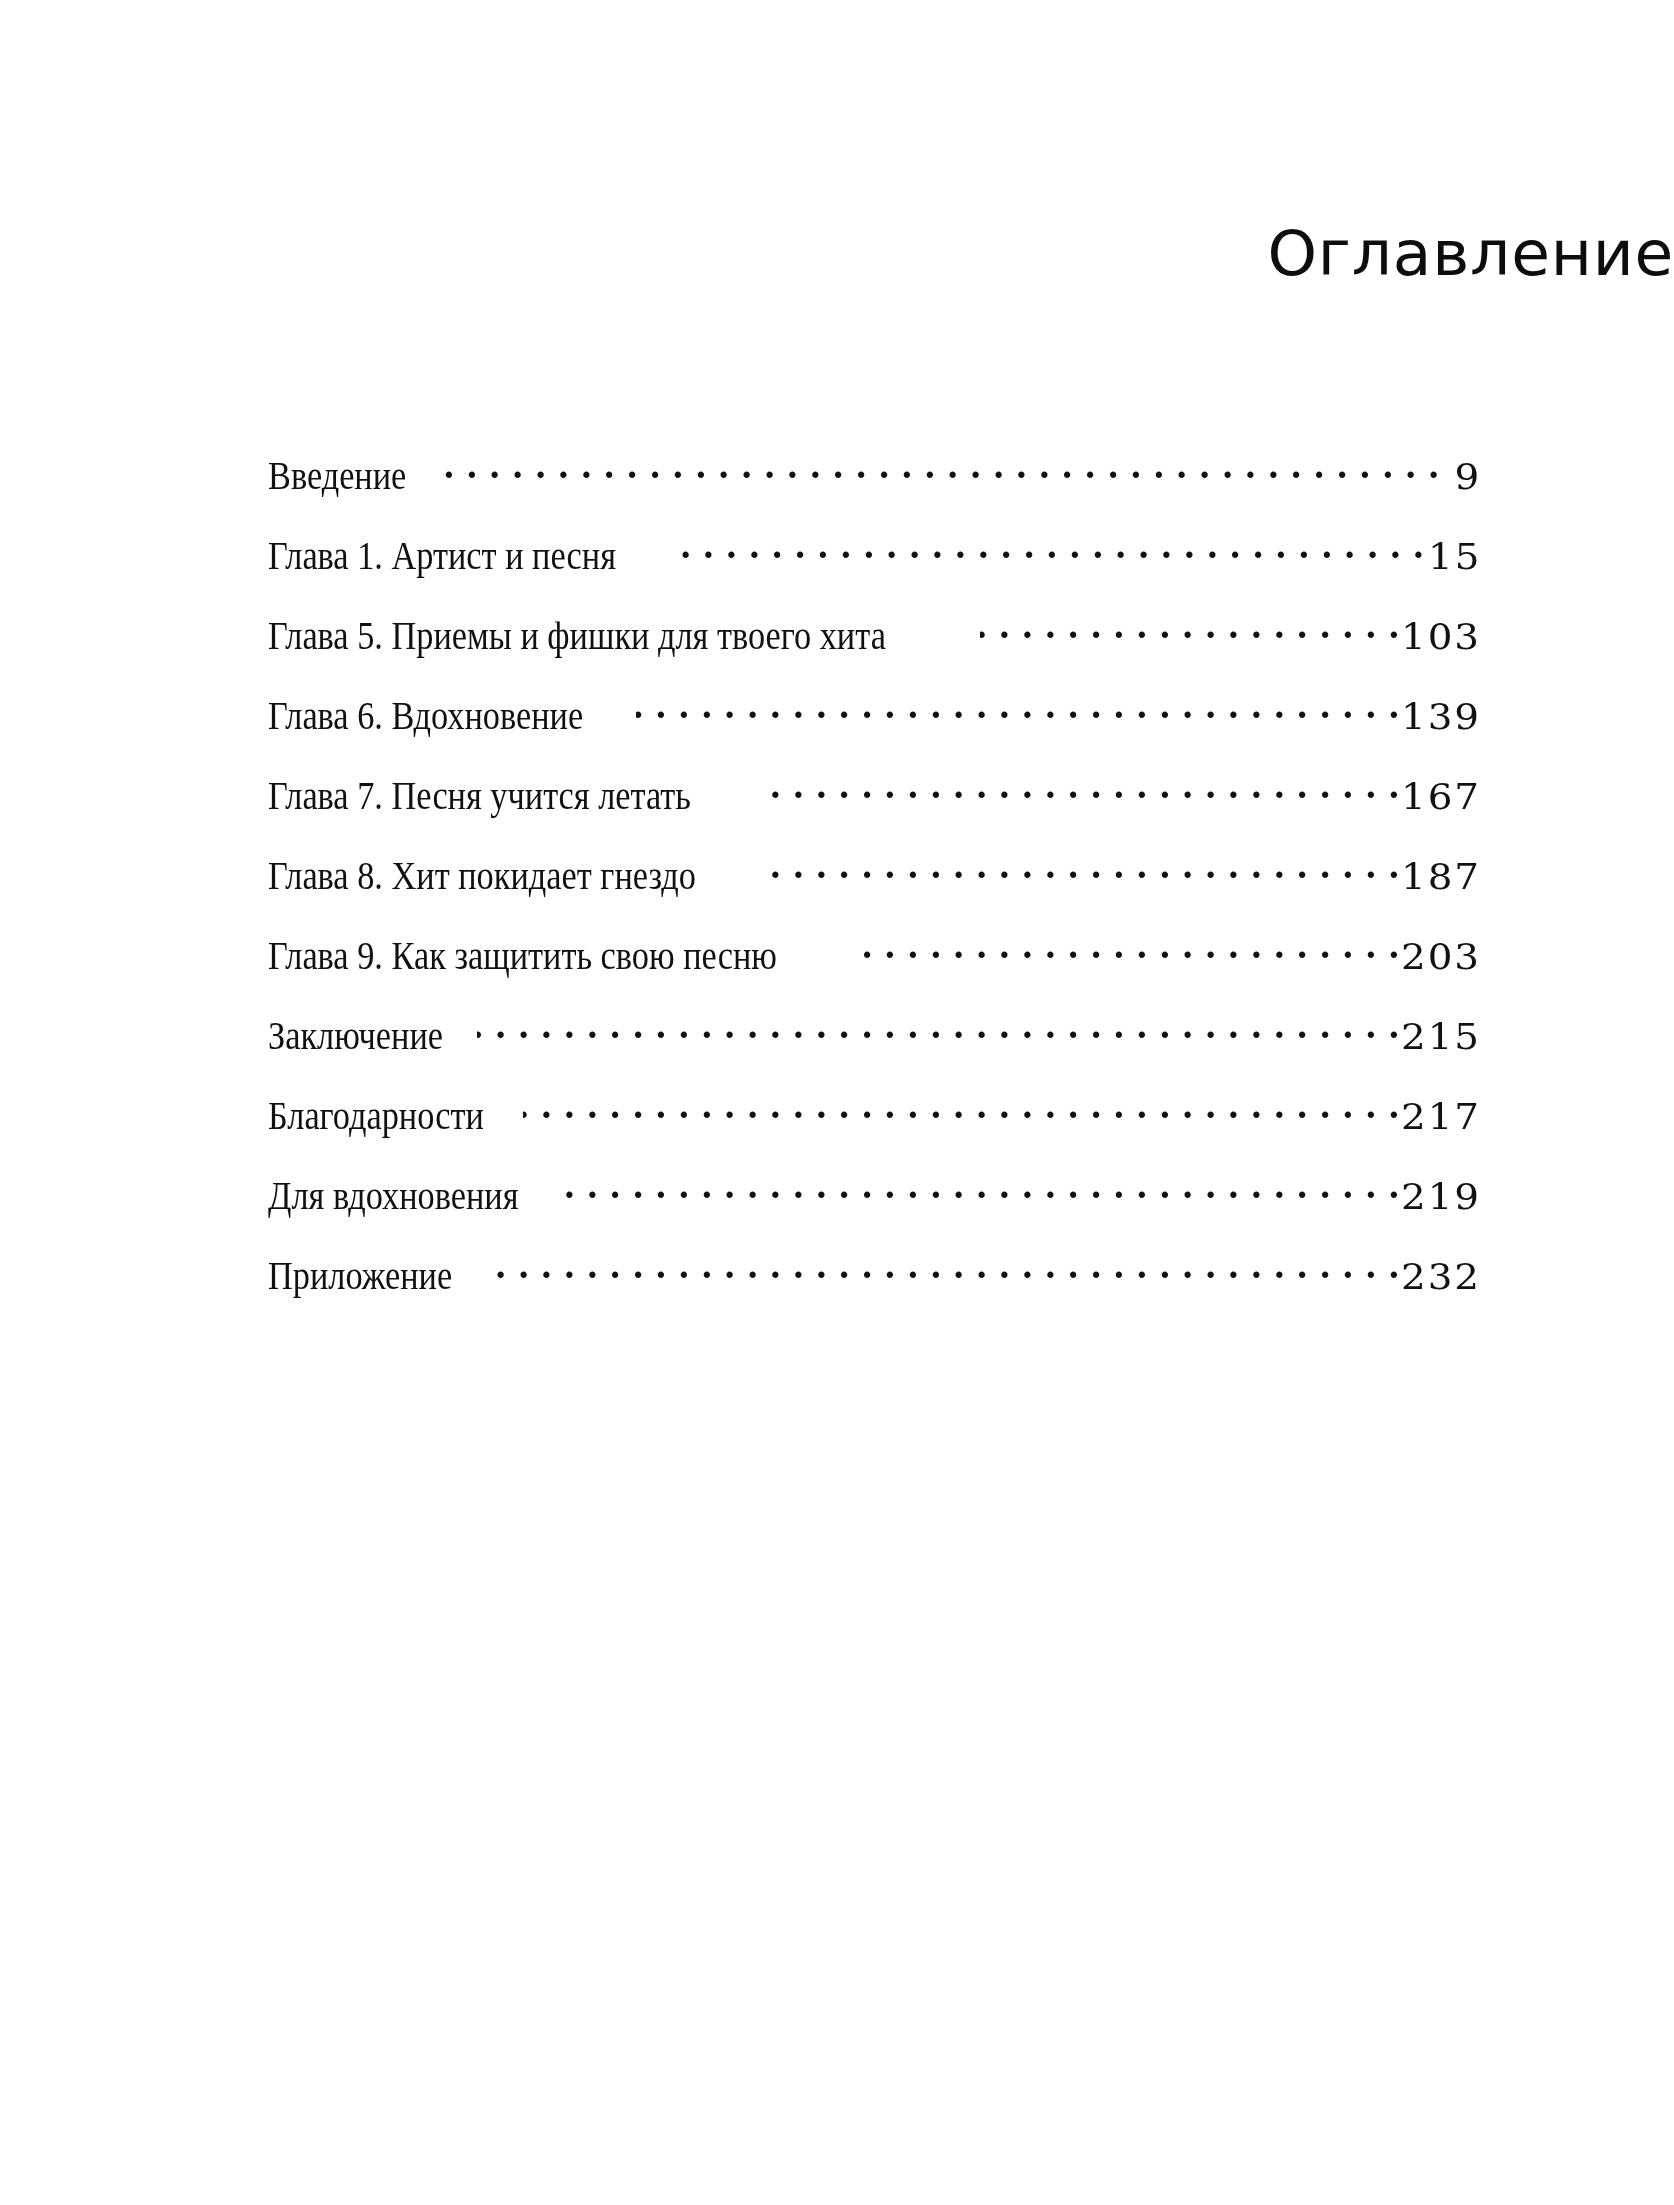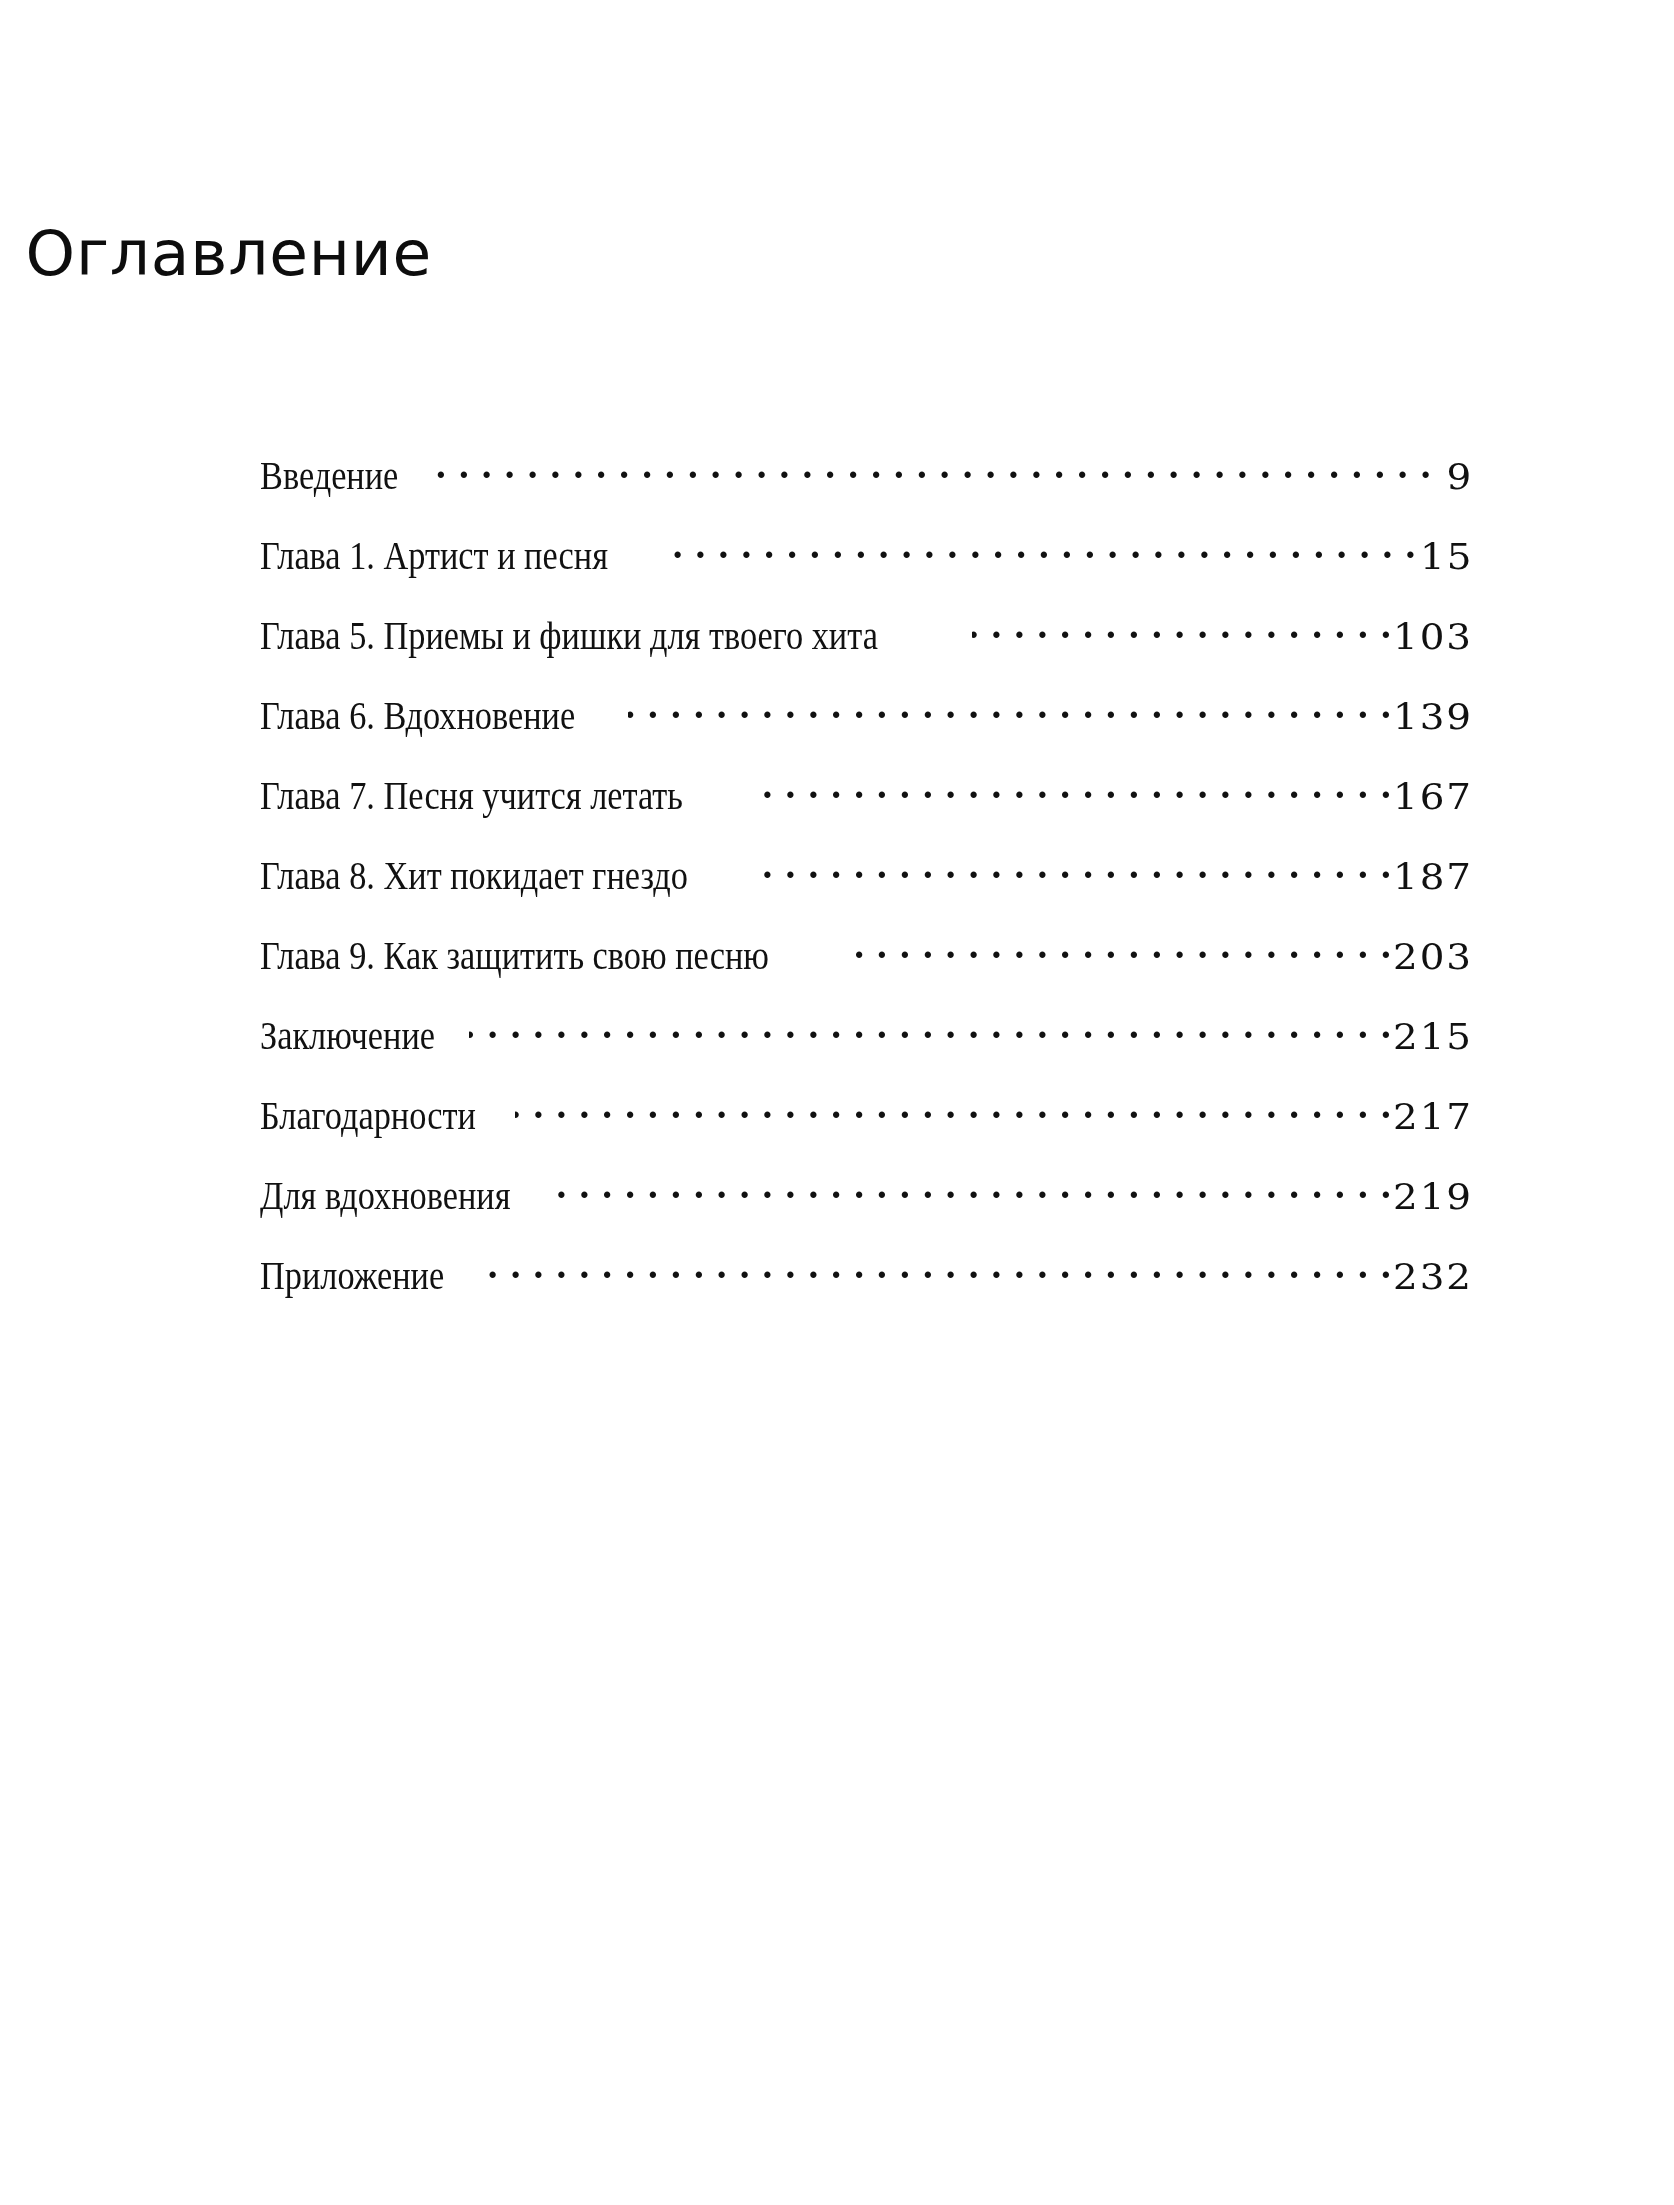--- a/index.html
+++ b/index.html
@@ -12,35 +12,35 @@
       height: 2205px;
       position: relative;
       overflow: hidden;
       color: #111111;
     }
     .page-title {
       position: absolute;
       top: 222px;
       left: 0;
       width: 1674px;
-      text-align: left;
+      text-align: right;
       font-family: "DejaVu Sans", sans-serif;
       font-size: 63px;
       font-weight: normal;
       letter-spacing: 0.8px;
       line-height: 1;
       margin: 0;
       color: #0d0d0d;
       padding-left: 25.5px;
       box-sizing: border-box;
     }
     .toc {
       position: absolute;
       top: 440px;
-      left: 260px;
+      left: 268px;
       width: 1213px;
       font-family: "Liberation Serif", serif;
       font-size: 39px;
       line-height: 49px;
       margin: 0;
       padding: 0;
       list-style: none;
     }
     .toc-entry {
       position: relative;

